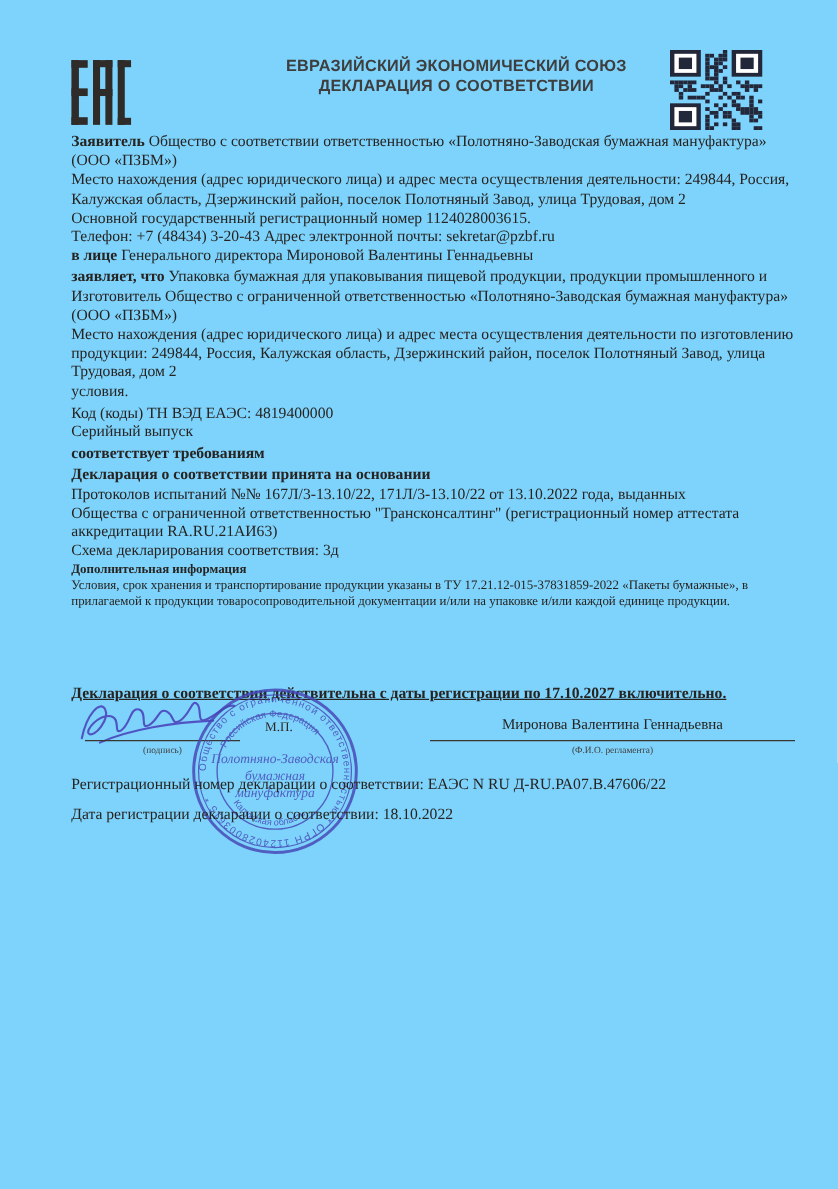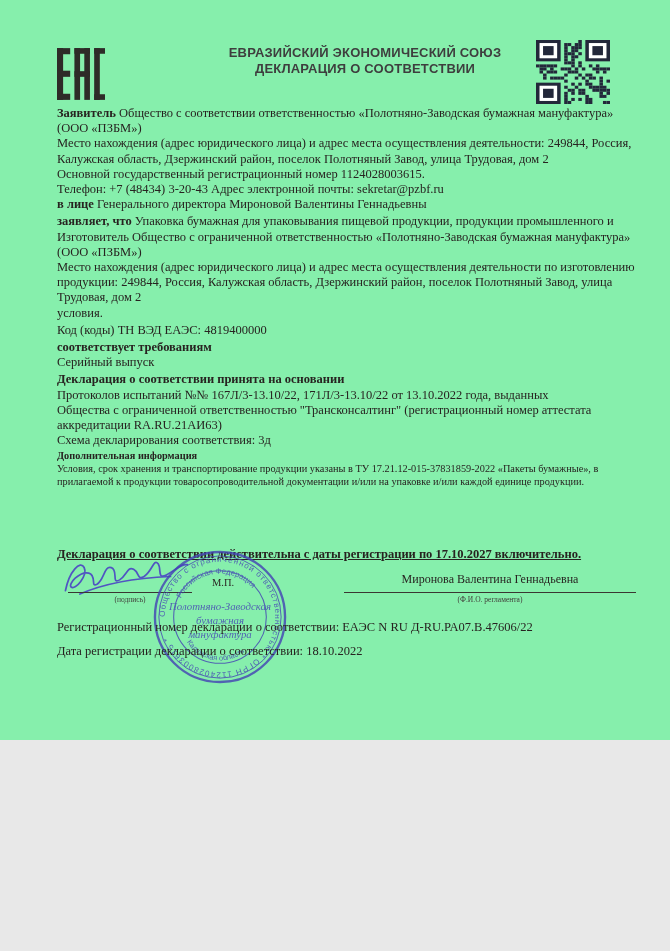--- a/index.html
+++ b/index.html
@@ -1,16 +1,16 @@
 <!DOCTYPE html>
 <html><head>
 <meta charset="utf-8">
 <style>
   html,body{margin:0;padding:0;background:#e8e8e8;}
-  .page{position:relative;width:670px;height:740px;background:#86efac;overflow:hidden;
+  .page{position:relative;width:670px;height:951px;background:#7dd3fc;overflow:hidden;
         font-family:"Liberation Serif",serif;color:#272320;margin:0 auto;}
   
   .eac-logo{position:absolute;left:57px;top:47px;width:48px;height:54px;}
   .doc-title{position:absolute;left:175px;top:45px;width:380px;text-align:center;
              font-family:"Liberation Sans",sans-serif;font-weight:bold;font-size:13px;
              line-height:15.5px;color:#3e3e3e;letter-spacing:.2px;}
   .qr{position:absolute;left:536px;top:40px;width:74px;height:64px;}
   
   .doc-lines{position:absolute;left:57px;top:106px;width:583px;}
   .line{font-size:12.5px;line-height:15.2px;white-space:nowrap;}
@@ -202,22 +202,22 @@
       <div class="line"><span>Телефон: +7 (48434) 3-20-43 Адрес электронной почты: sekretar@pzbf.ru</span></div>
       <div class="line"><span class="b">в лице </span><span>Генерального директора Мироновой Валентины Геннадьевны</span></div>
       <div class="line para"><span class="b">заявляет, что </span><span>Упаковка бумажная для упаковывания пищевой продукции, продукции промышленного и</span></div>
       <div class="line"><span>Изготовитель Общество с ограниченной ответственностью «Полотняно-Заводская бумажная мануфактура»</span></div>
       <div class="line"><span>(ООО «ПЗБМ»)</span></div>
       <div class="line"><span>Место нахождения (адрес юридического лица) и адрес места осуществления деятельности по изготовлению</span></div>
       <div class="line"><span>продукции: 249844, Россия, Калужская область, Дзержинский район, поселок Полотняный Завод, улица</span></div>
       <div class="line"><span>Трудовая, дом 2</span></div>
       <div class="line"><span>условия.</span></div>
       <div class="line para"><span>Код (коды) ТН ВЭД ЕАЭС: 4819400000</span></div>
+      <div class="line"><span>Серийный выпуск</span></div>
       <div class="line para"><span class="b">соответствует требованиям</span></div>
-      <div class="line"><span>Серийный выпуск</span></div>
       <div class="line para"><span class="b">Декларация о соответствии принята на основании</span></div>
       <div class="line"><span>Протоколов испытаний №№ 167Л/3-13.10/22, 171Л/3-13.10/22 от 13.10.2022 года, выданных</span></div>
       <div class="line"><span>Общества с ограниченной ответственностью "Трансконсалтинг" (регистрационный номер аттестата</span></div>
       <div class="line"><span>аккредитации RA.RU.21АИ63)</span></div>
       <div class="line"><span>Схема декларирования соответствия: 3д</span></div>
       <div class="line small para"><span class="b">Дополнительная информация</span></div>
       <div class="line small"><span>Условия, срок хранения и транспортирование продукции указаны в ТУ 17.21.12-015-37831859-2022 «Пакеты бумажные», в</span></div>
       <div class="line small"><span>прилагаемой к продукции товаросопроводительной документации и/или на упаковке и/или каждой единице продукции.</span></div>
     </div>
 

